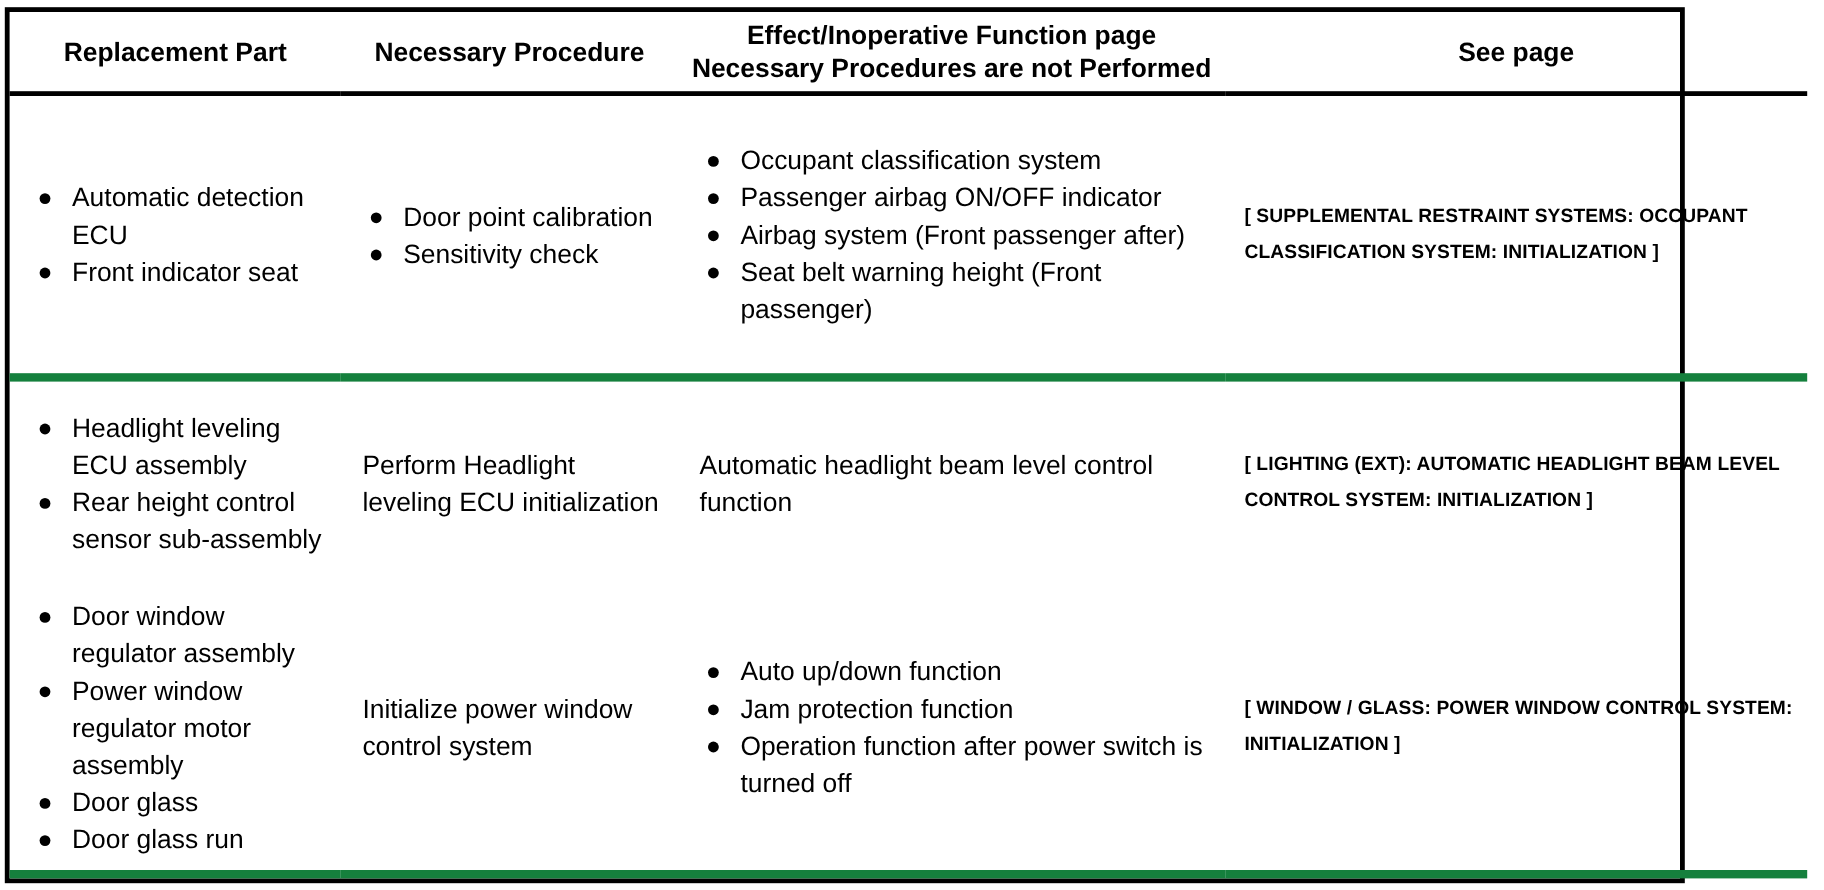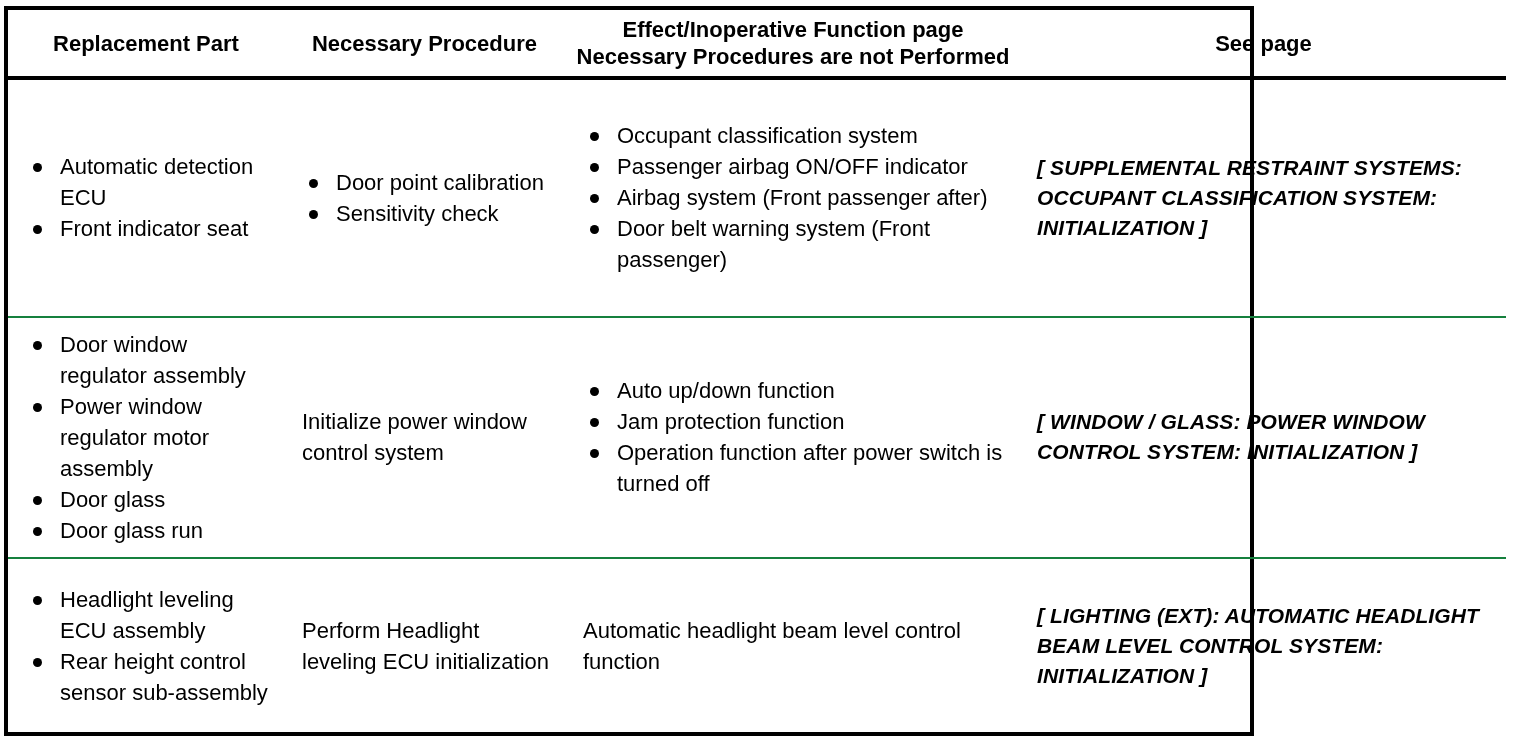--- a/index.html
+++ b/index.html
@@ -12,21 +12,21 @@
     height: 742px;
     font-family: "Liberation Sans", sans-serif;
     color: #000000;
     overflow: hidden;
   }
 
   .table-wrap {
     position: absolute;
     left: 4px;
     top: 6px;
-    width: 1250px;
+    width: 1400px;
     height: 730px;
     box-sizing: border-box;
     border: 4px solid #000000;
     background: #ffffff;
   }
 
   table.spec {
     border-collapse: collapse;
     table-layout: fixed;
     width: 100%;
@@ -59,21 +59,21 @@
     padding: 6px 10px;
     vertical-align: middle;
   }
 
   tr.body-row td {
     font-size: 22px;
     line-height: 30px;
     padding: 8px 12px;
   }
   tr.body-row.sep td {
-    border-bottom: 2px solid #15803d;
+    border-bottom: 7px solid #15803d;
   }
 
   .row1 { height: 232px; }
   .row2 { height: 229px; }
   .row3 { height: 169px; }
 
   ul.bullets {
     list-style: none;
     margin: 0;
     padding: 0;
@@ -96,25 +96,24 @@
   }
 
   .plain-text {
     font-size: 22px;
     line-height: 31px;
     padding-left: 6px;
   }
 
   .seepage {
     font-weight: bold;
-    font-size: 21px;
+    font-size: 16px;
     line-height: 30px;
     letter-spacing: 0.1px;
     padding-left: 4px;
-    font-style: italic;
   }
 
   td.col1 ul.bullets > li { padding-left: 40px; }
   td.col2 .plain-text { padding-left: 6px; }
   td.col3 ul.bullets > li { padding-left: 40px; }
 </style>
 </head>
 <body>
 
 <div class="table-wrap">
@@ -146,25 +145,43 @@
           <ul class="bullets">
             <li><span class="dot"></span><span>Door point calibration</span></li>
             <li><span class="dot"></span><span>Sensitivity check</span></li>
           </ul>
         </td>
         <td class="col3 vdiv">
           <ul class="bullets">
             <li><span class="dot"></span><span>Occupant classification system</span></li>
             <li><span class="dot"></span><span>Passenger airbag ON/OFF indicator</span></li>
             <li><span class="dot"></span><span>Airbag system (Front passenger after)</span></li>
-            <li><span class="dot"></span><span>Door belt warning system (Front passenger)</span></li>
+            <li><span class="dot"></span><span>Seat belt warning height (Front passenger)</span></li>
           </ul>
         </td>
         <td class="col4">
           <div class="seepage">[ SUPPLEMENTAL RESTRAINT SYSTEMS: OCCUPANT CLASSIFICATION SYSTEM: INITIALIZATION ]</div>
+        </td>
+      </tr>
+
+      <tr class="body-row row3">
+        <td class="col1 vdiv">
+          <ul class="bullets">
+            <li><span class="dot"></span><span>Headlight leveling ECU assembly</span></li>
+            <li><span class="dot"></span><span>Rear height control sensor sub-assembly</span></li>
+          </ul>
+        </td>
+        <td class="col2 vdiv">
+          <div class="plain-text">Perform Headlight leveling ECU initialization</div>
+        </td>
+        <td class="col3 vdiv">
+          <div class="plain-text">Automatic headlight beam level control function</div>
+        </td>
+        <td class="col4">
+          <div class="seepage">[ LIGHTING (EXT): AUTOMATIC HEADLIGHT BEAM LEVEL CONTROL SYSTEM: INITIALIZATION ]</div>
         </td>
       </tr>
 
       <tr class="body-row sep row2">
         <td class="col1 vdiv">
           <ul class="bullets">
             <li><span class="dot"></span><span>Door window regulator assembly</span></li>
             <li><span class="dot"></span><span>Power window regulator motor assembly</span></li>
             <li><span class="dot"></span><span>Door glass</span></li>
             <li><span class="dot"></span><span>Door glass run</span></li>
@@ -178,33 +195,15 @@
             <li><span class="dot"></span><span>Auto up/down function</span></li>
             <li><span class="dot"></span><span>Jam protection function</span></li>
             <li><span class="dot"></span><span>Operation function after power switch is turned off</span></li>
           </ul>
         </td>
         <td class="col4">
           <div class="seepage">[ WINDOW / GLASS: POWER WINDOW CONTROL SYSTEM: INITIALIZATION ]</div>
         </td>
       </tr>
 
-      <tr class="body-row row3">
-        <td class="col1 vdiv">
-          <ul class="bullets">
-            <li><span class="dot"></span><span>Headlight leveling ECU assembly</span></li>
-            <li><span class="dot"></span><span>Rear height control sensor sub-assembly</span></li>
-          </ul>
-        </td>
-        <td class="col2 vdiv">
-          <div class="plain-text">Perform Headlight leveling ECU initialization</div>
-        </td>
-        <td class="col3 vdiv">
-          <div class="plain-text">Automatic headlight beam level control function</div>
-        </td>
-        <td class="col4">
-          <div class="seepage">[ LIGHTING (EXT): AUTOMATIC HEADLIGHT BEAM LEVEL CONTROL SYSTEM: INITIALIZATION ]</div>
-        </td>
-      </tr>
-
     </tbody>
   </table>
 </div>
 
 </body></html>

